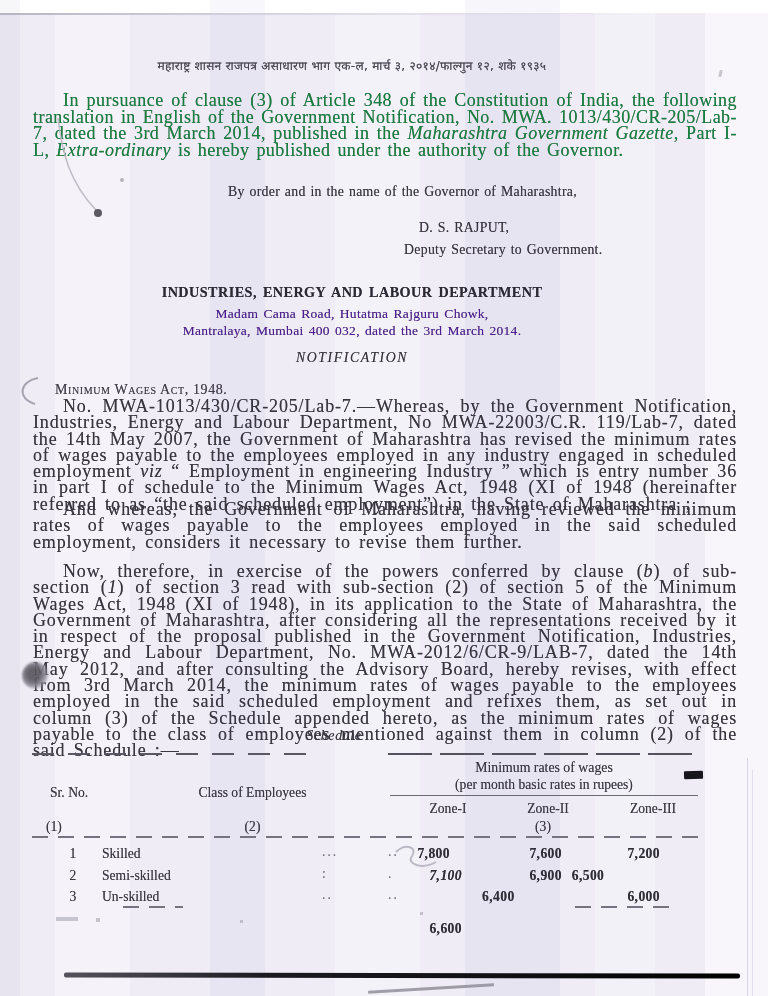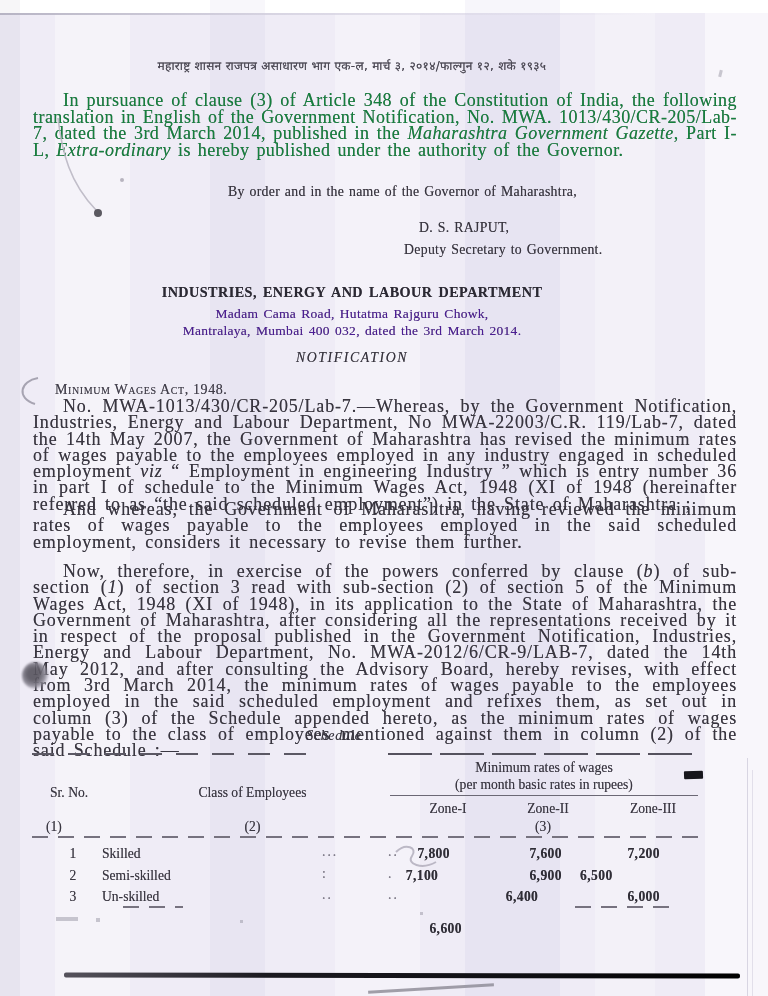--- a/index.html
+++ b/index.html
@@ -112,32 +112,32 @@
       <div class="tcell num" style="left:340px;top:106px;width:80px;text-align:right;">7,800</div>
       <div class="tcell num" style="left:452px;top:106px;width:80px;text-align:right;">7,600</div>
       <div class="tcell num" style="left:550px;top:106px;width:80px;text-align:right;">7,200</div>
     </div>
 
     <div>
       <div class="tcell" style="left:28px;top:128px;width:30px;text-align:center;">2</div>
       <div class="tcell" style="left:72px;top:128px;">Semi-skilled</div>
       <div class="tcell leader" style="left:292px;top:126px;">:</div>
       <div class="tcell leader" style="left:358px;top:126px;">.</div>
-      <div class="tcell num" style="left:352px;top:128px;width:80px;text-align:center;">7,100</div>
+      <div class="tcell num" style="left:352px;top:128px;width:80px;text-align:right;font-style:italic;">7,100</div>
       <div class="tcell num" style="left:452px;top:128px;width:80px;text-align:right;">6,900</div>
-      <div class="tcell num" style="left:550px;top:128px;width:80px;text-align:left;">6,500</div>
+      <div class="tcell num" style="left:518px;top:128px;width:80px;text-align:center;">6,500</div>
     </div>
 
     <div>
       <div class="tcell" style="left:28px;top:149px;width:30px;text-align:center;">3</div>
       <div class="tcell" style="left:72px;top:149px;">Un-skilled</div>
       <div class="tcell leader" style="left:292px;top:147px;">..</div>
       <div class="tcell leader" style="left:358px;top:147px;">..</div>
       <div class="tcell num" style="left:352px;top:149px;width:80px;text-align:right;margin-top:32px;">6,600</div>
-      <div class="tcell num" style="left:452px;top:149px;width:80px;text-align:center;">6,400</div>
+      <div class="tcell num" style="left:452px;top:149px;width:80px;text-align:left;">6,400</div>
       <div class="tcell num" style="left:550px;top:149px;width:80px;text-align:right;">6,000</div>
     </div>
 
     <div class="rule rule-dash-fine" style="left:93px;top:166px;width:60px;"></div>
     <div class="rule rule-dash-fine" style="left:545px;top:166px;width:95px;"></div>
   </div>
 
   <svg width="90" height="130" style="left:40px;top:108px;">
     <path d="M18,10 C22,45 30,75 56,102" stroke="#b7b4c1" stroke-width="1.6" fill="none" opacity=".85"></path>
     <circle cx="58" cy="105" r="4" fill="#3f3d47" opacity=".85"></circle>

